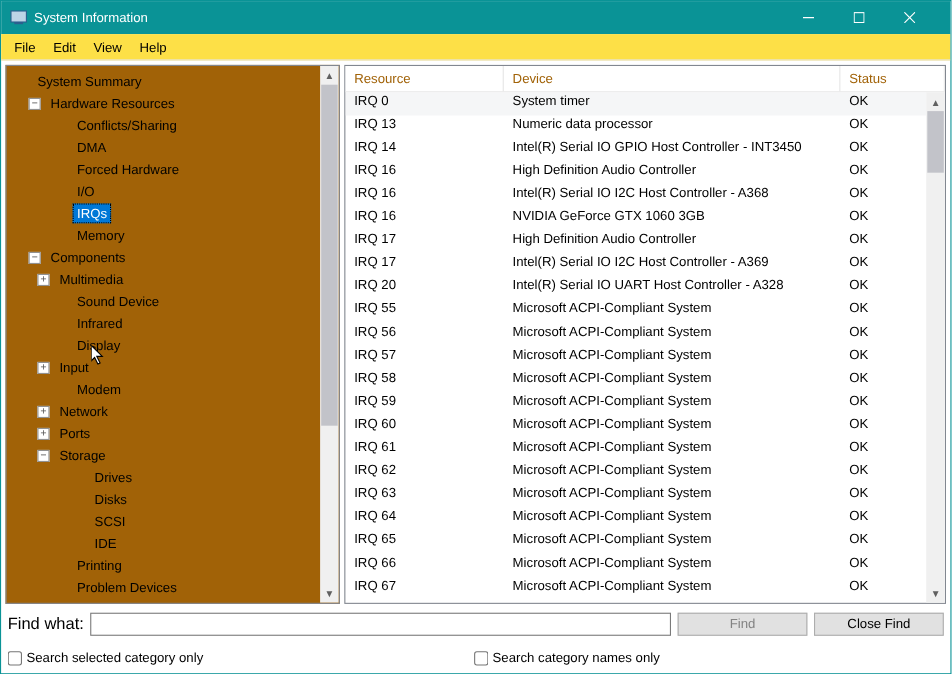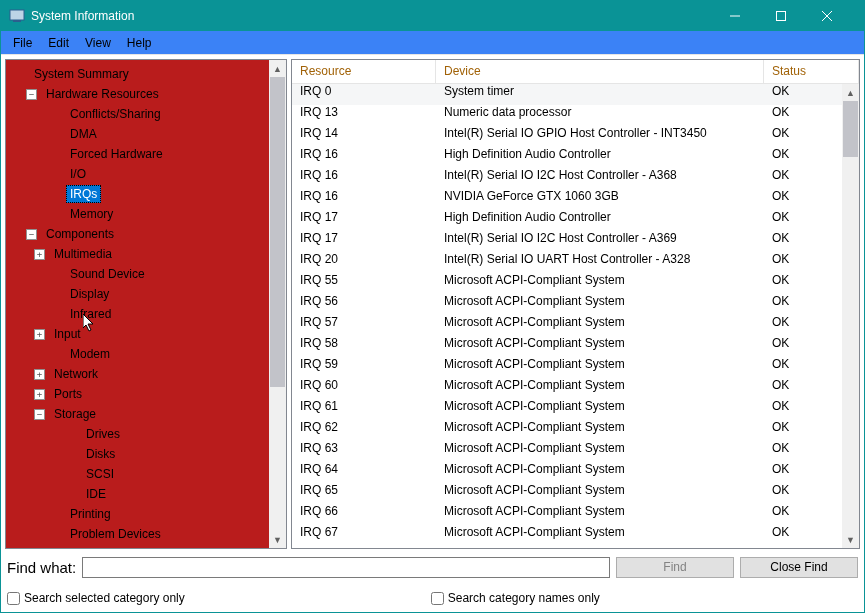--- a/index.html
+++ b/index.html
@@ -2,24 +2,24 @@
 <html><head>
 <meta charset="utf-8">
 <style>
 * { box-sizing: border-box; margin: 0; padding: 0; font-family: "Segoe UI", Tahoma, sans-serif; font-size: 12px; }
 body { background: #fff; width: 865px; height: 613px; overflow: hidden; border: 1px solid #0a9396; }
 .titlebar { height: 30px; background: #0a9396; color: #fff; display: flex; align-items: center; padding: 0 14px 0 8px; }
 .titlebar .icon { width: 16px; height: 16px; margin-right: 6px; display: inline-flex; align-items: center; justify-content: center; }
 .titlebar .title { flex: 1; font-size: 12px; }
 .titlebar .winbtns { display: flex; height: 100%; }
 .titlebar .winbtn { width: 46px; height: 100%; display: flex; align-items: center; justify-content: center; }
-.menubar { height: 24px; background: #3b82f6; display: flex; align-items: center; padding: 0 4px; border-bottom: 1px solid #e5e5e5; }
+.menubar { height: 24px; background: #fde047; display: flex; align-items: center; padding: 0 4px; border-bottom: 1px solid #e5e5e5; }
 .menubar .menuitem { padding: 3px 8px; cursor: default; }
 .content { display: flex; height: 498px; padding: 4px; gap: 4px; }
-.tree-pane { width: 282px; border: 1px solid #828790; position: relative; overflow: hidden; background: #b91c1c; }
+.tree-pane { width: 304px; border: 1px solid #828790; position: relative; overflow: hidden; background: #a16207; }
 .tree-scroll { width: 17px; background: #f0f0f0; position: absolute; right: 0; top: 0; bottom: 0; }
 .tree-scroll .thumb { position: absolute; top: 17px; left: 1px; right: 1px; height: 310px; background: #c2c3c9; }
 .tree-scroll .sbbtn { position: absolute; left: 0; right: 0; height: 17px; display:flex; align-items:center; justify-content:center; color:#606060; font-size:9px; }
 .tree-inner { padding: 4px 0; overflow:hidden; }
 .tree-item { display: flex; align-items: center; height: 20px; padding-left: 8px; white-space: nowrap; cursor: default; }
 .tree-item .exp { width: 11px; height: 11px; border: 1px solid #919191; display: inline-flex; align-items:center; justify-content:center; font-size:9px; line-height:1; color:#595959; margin-right: 5px; font-family: monospace; background:#fff; }
 .tree-item .noexp { width: 11px; margin-right: 5px; }
 .tree-item .lbl { padding: 1px 3px; border: 1px solid transparent; }
 .tree-item.selected .lbl { background: #0078d7; color: #fff; border: 1px dotted #000; }
 .lvl0 { padding-left: 8px; }
@@ -133,25 +133,25 @@
       <div class="tree-item lvl2">
           <span class="exp" style="margin-left:-16px;">+</span>
           <span class="lbl">Multimedia</span>
         </div>
       <div class="tree-item lvl2">
           <span class="noexp"></span>
           <span class="lbl">Sound Device</span>
         </div>
       <div class="tree-item lvl2">
           <span class="noexp"></span>
+          <span class="lbl">Infrared</span>
+        </div>
+      <div class="tree-item lvl2">
+          <span class="noexp"></span>
           <span class="lbl">Display</span>
-        </div>
-      <div class="tree-item lvl2">
-          <span class="noexp"></span>
-          <span class="lbl">Infrared</span>
         </div>
       <div class="tree-item lvl2">
           <span class="exp" style="margin-left:-16px;">+</span>
           <span class="lbl">Input</span>
         </div>
       <div class="tree-item lvl2">
           <span class="noexp"></span>
           <span class="lbl">Modem</span>
         </div>
       <div class="tree-item lvl2">

